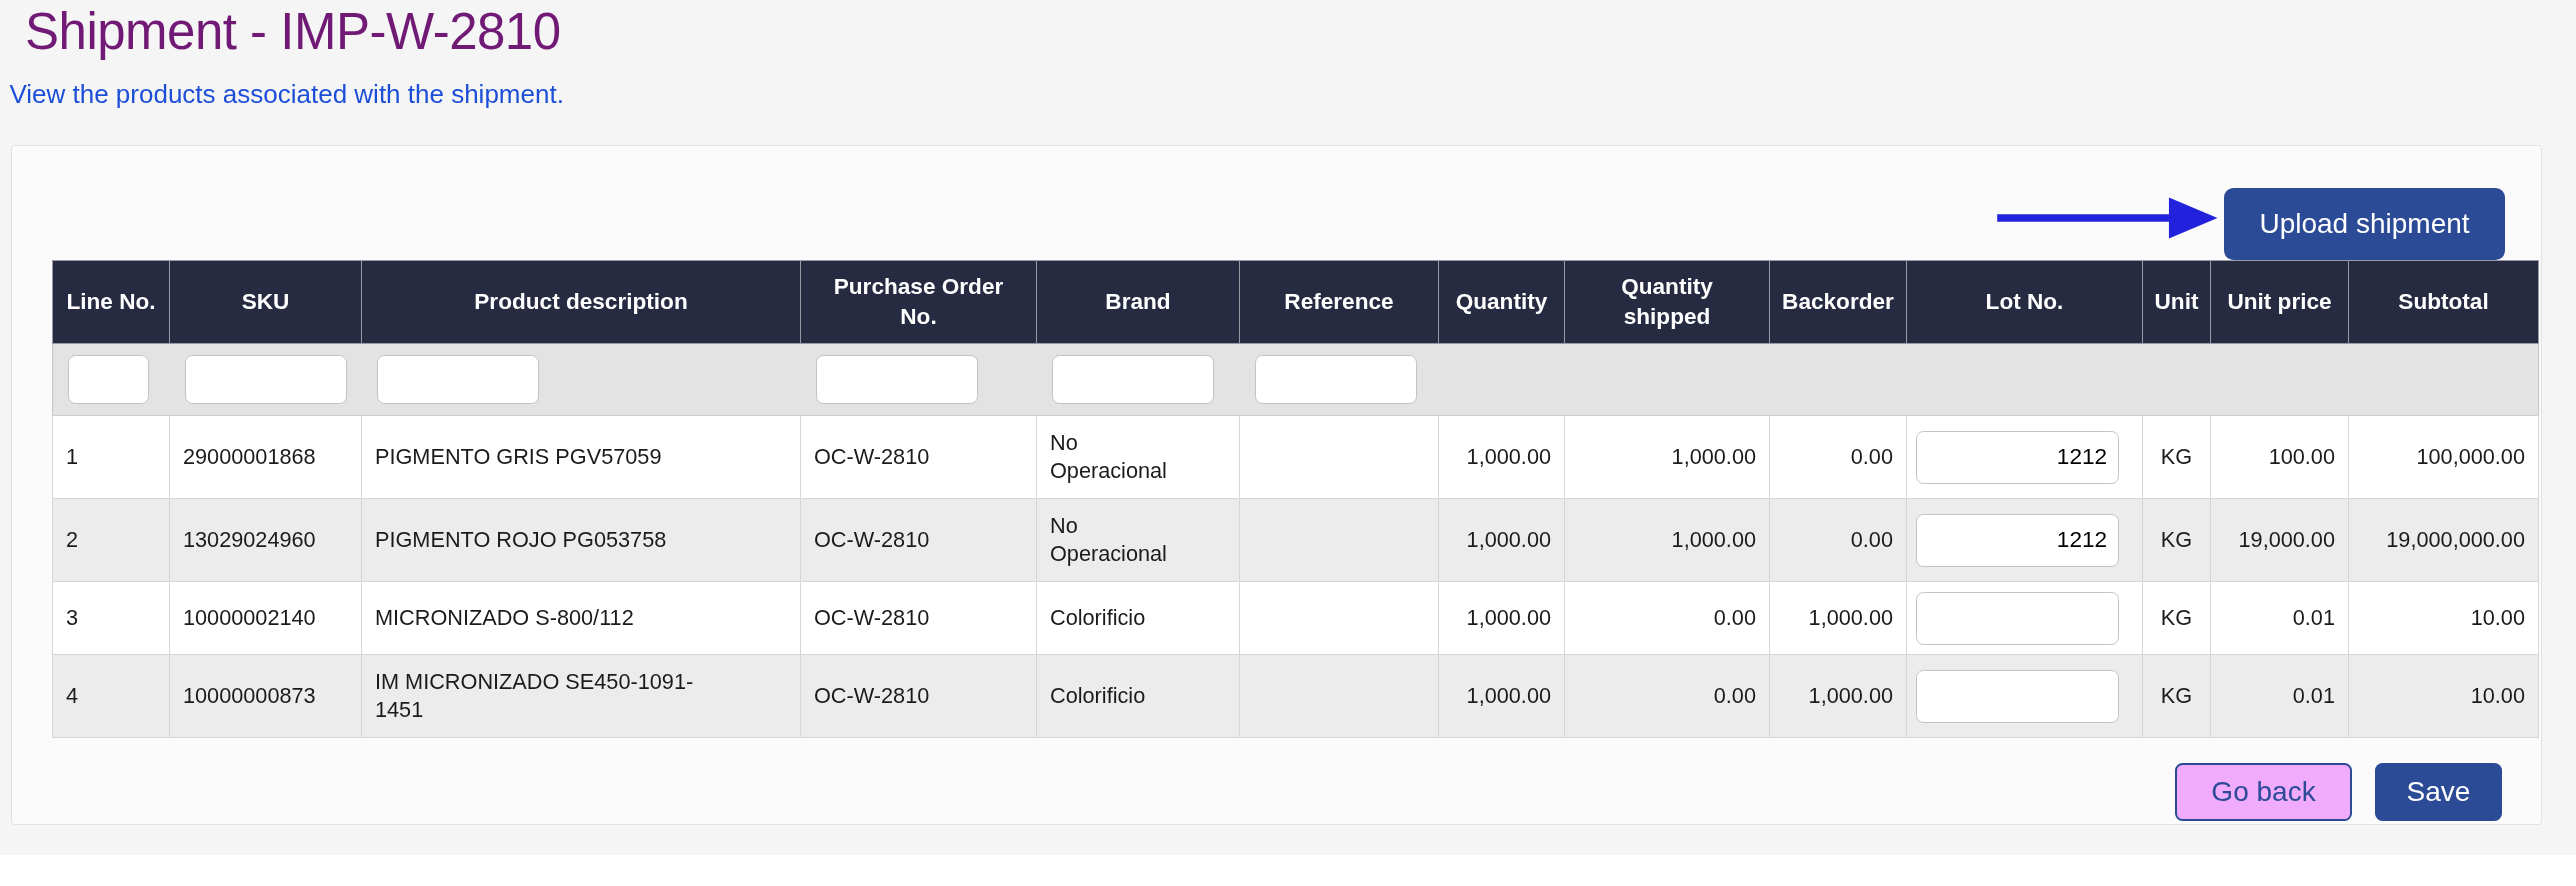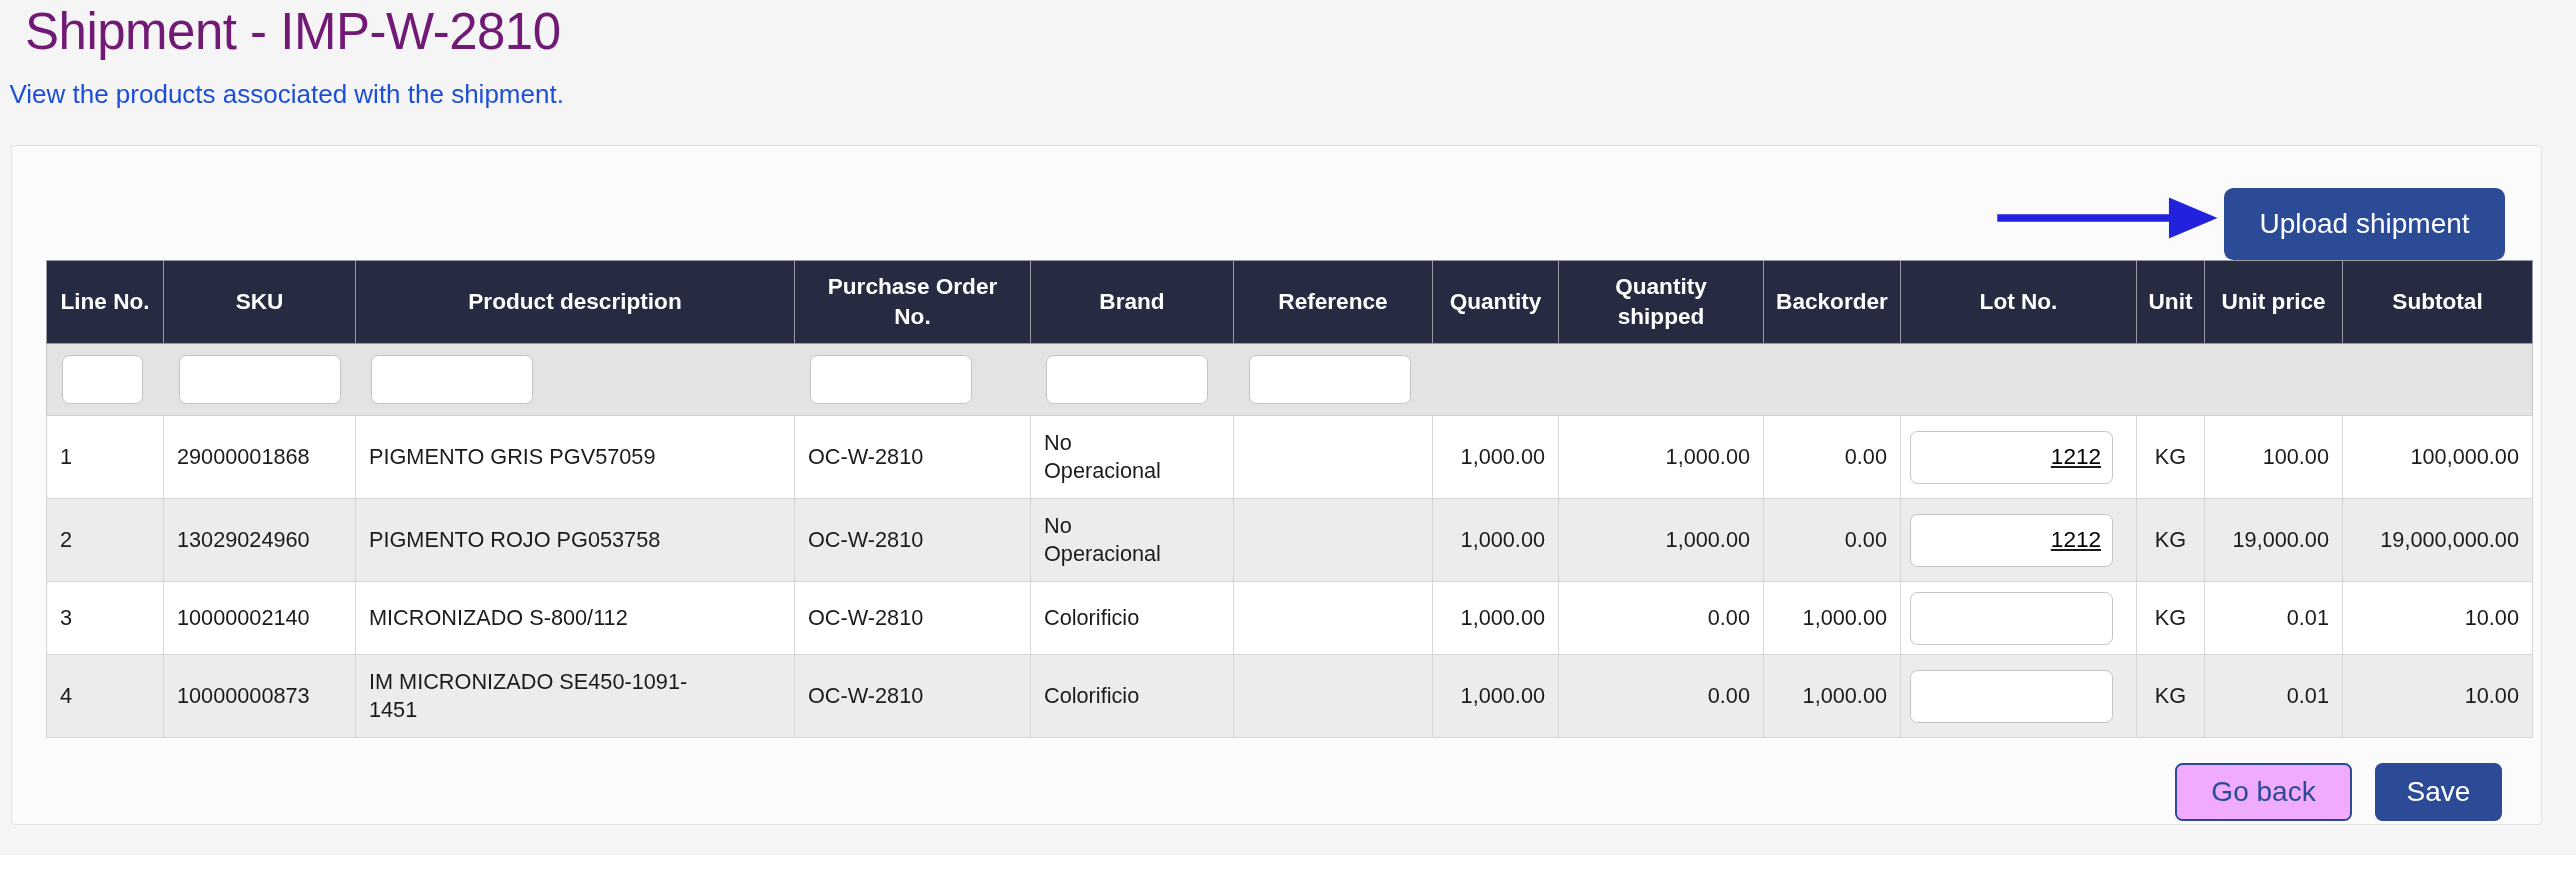--- a/index.html
+++ b/index.html
@@ -15,21 +15,21 @@
 
   .panel { position: absolute; left: 11.3px; top: 145px; width: 2531px; height: 680px;
            background: #fbfbfb; border: 1.9px solid #e2e2e2; border-radius: 3.8px; }
 
   .upload-btn { position: absolute; left: 2224px; top: 188px; width: 281px; height: 72px;
                 background: #2b4b97; color: #ffffff; font-size: 28px; font-family: inherit;
                 border: none; border-radius: 9.4px; cursor: pointer; }
 
   .arrow-svg { position: absolute; left: 1985px; top: 190px; }
 
-  table.products { position: absolute; left: 46px; top: 260px; border-collapse: collapse;
+  table.products { position: absolute; left: 52px; top: 260px; border-collapse: collapse;
                    table-layout: fixed; width: 1986px; background: #eab308;
                    font-size: 21.7px; color: #1b1b1b; border: 1.9px solid #c6c6c6; }
   thead tr { height: 83px; }
   thead th { background: #272b41; color: #ffffff; font-weight: 700; font-size: 22.6px;
              text-align: center; vertical-align: middle; border: 1.9px solid #9a9aa6;
              padding: 5.6px 7.5px; line-height: 1.35; }
   thead th .wrap { margin: 0 auto; }
 
   tr.filter-row { height: 72px; }
   tr.filter-row td { background: #e3e3e3; border-left: none; border-right: none;
@@ -39,21 +39,21 @@
                   background: #ffffff; font-size: 21px; font-family: inherit; padding: 0 9.4px; }
   .fw-s { width: 81px; } .fw-m { width: 162px; }
 
   tbody td { border: 1.9px solid #d6d6d6; padding: 7.5px 13px; vertical-align: middle;
              line-height: 1.3; background: #ffffff; }
   tr.alt td { background: #ececec; }
   tr.r1, tr.r2, tr.r4 { height: 83px; } tr.r3 { height: 73px; }
 
   td.num { text-align: right; margin-left: 42px; }
   td.ctr { text-align: center; }
-  td.lot { padding: 7.5px 9.4px; text-decoration: underline; }
+  td.lot { padding: 7.5px 9.4px; }
   .lot-input { width: 203px; height: 53px; border: 1.9px solid #c3c3c3; border-radius: 7.5px;
                background: #ffffff; font-size: 22.6px; font-family: inherit; text-align: right;
                padding: 0 11.3px; display: block; }
   .col-brand-cell .wrap { max-width: 124px; }
   .col-desc-cell .wrap { max-width: 320px; }
 
   .footer-btn { position: absolute; font-size: 28px; font-family: inherit; border-radius: 7.5px;
                 cursor: pointer; height: 58px; }
   .goback-btn { left: 2175px; top: 763px; width: 177px; background: #f0abfc;
                 color: #2b4b97; border: 2.8px solid #2b4b97; }

